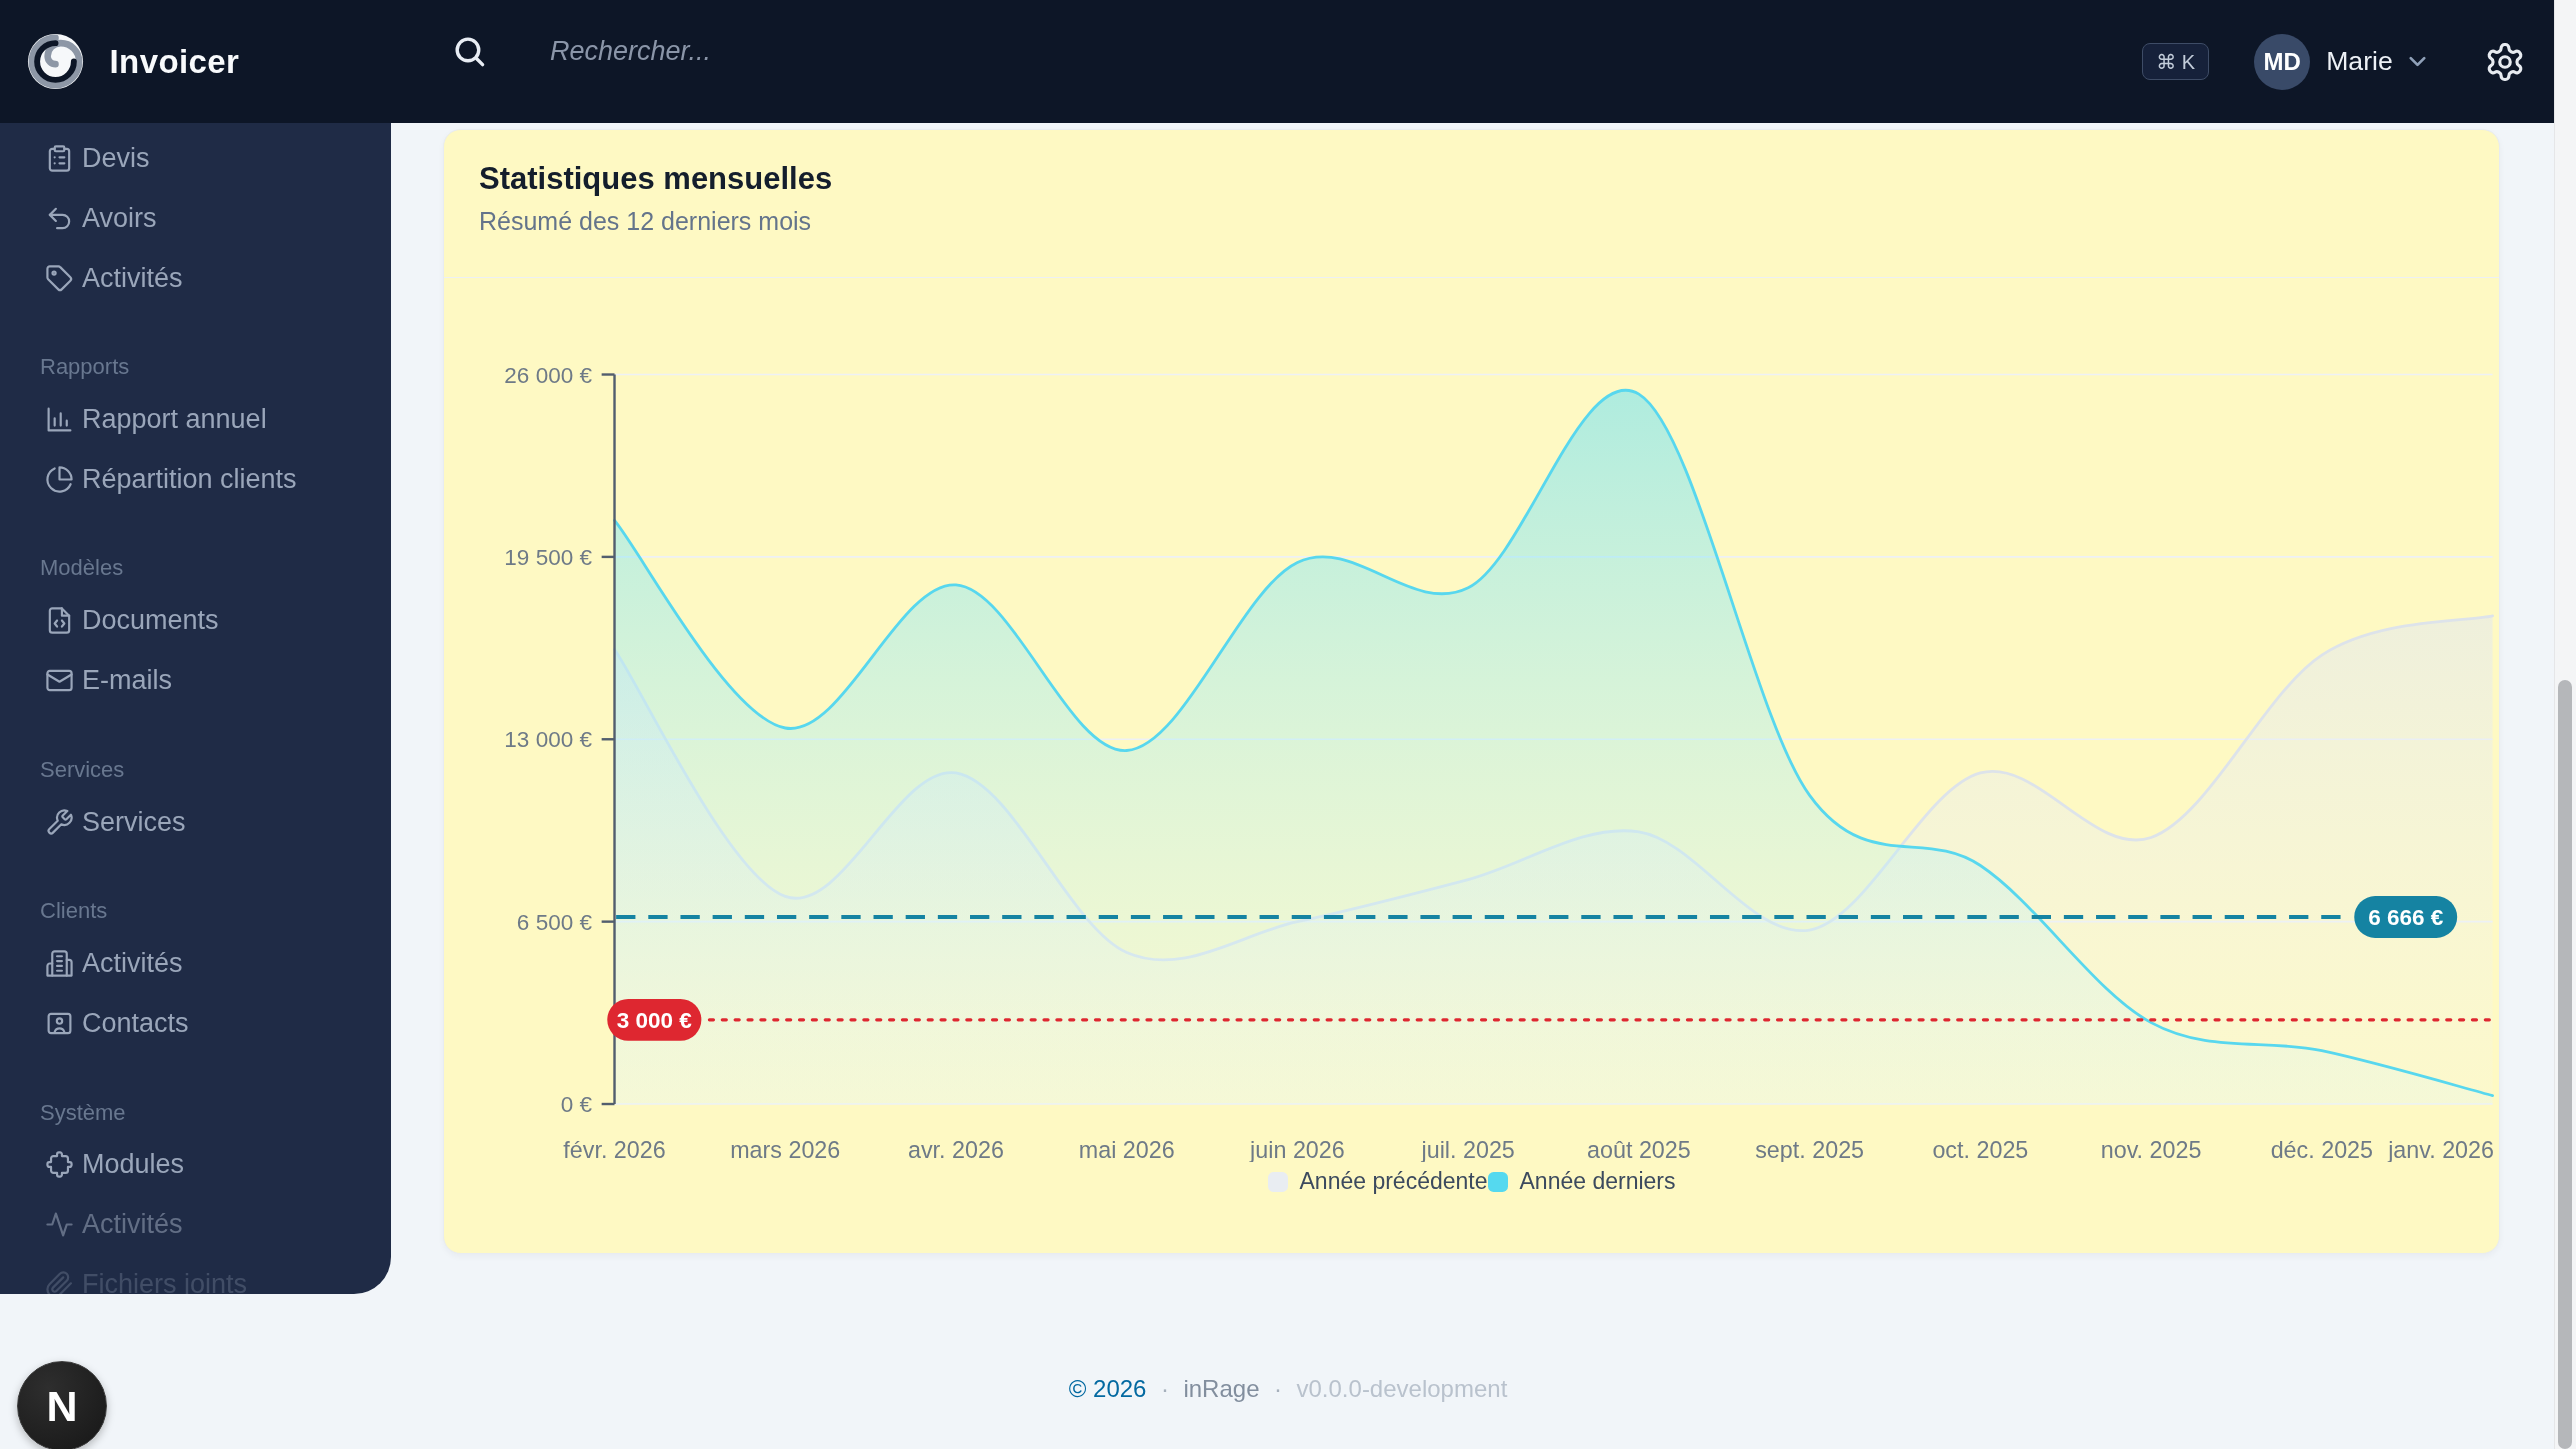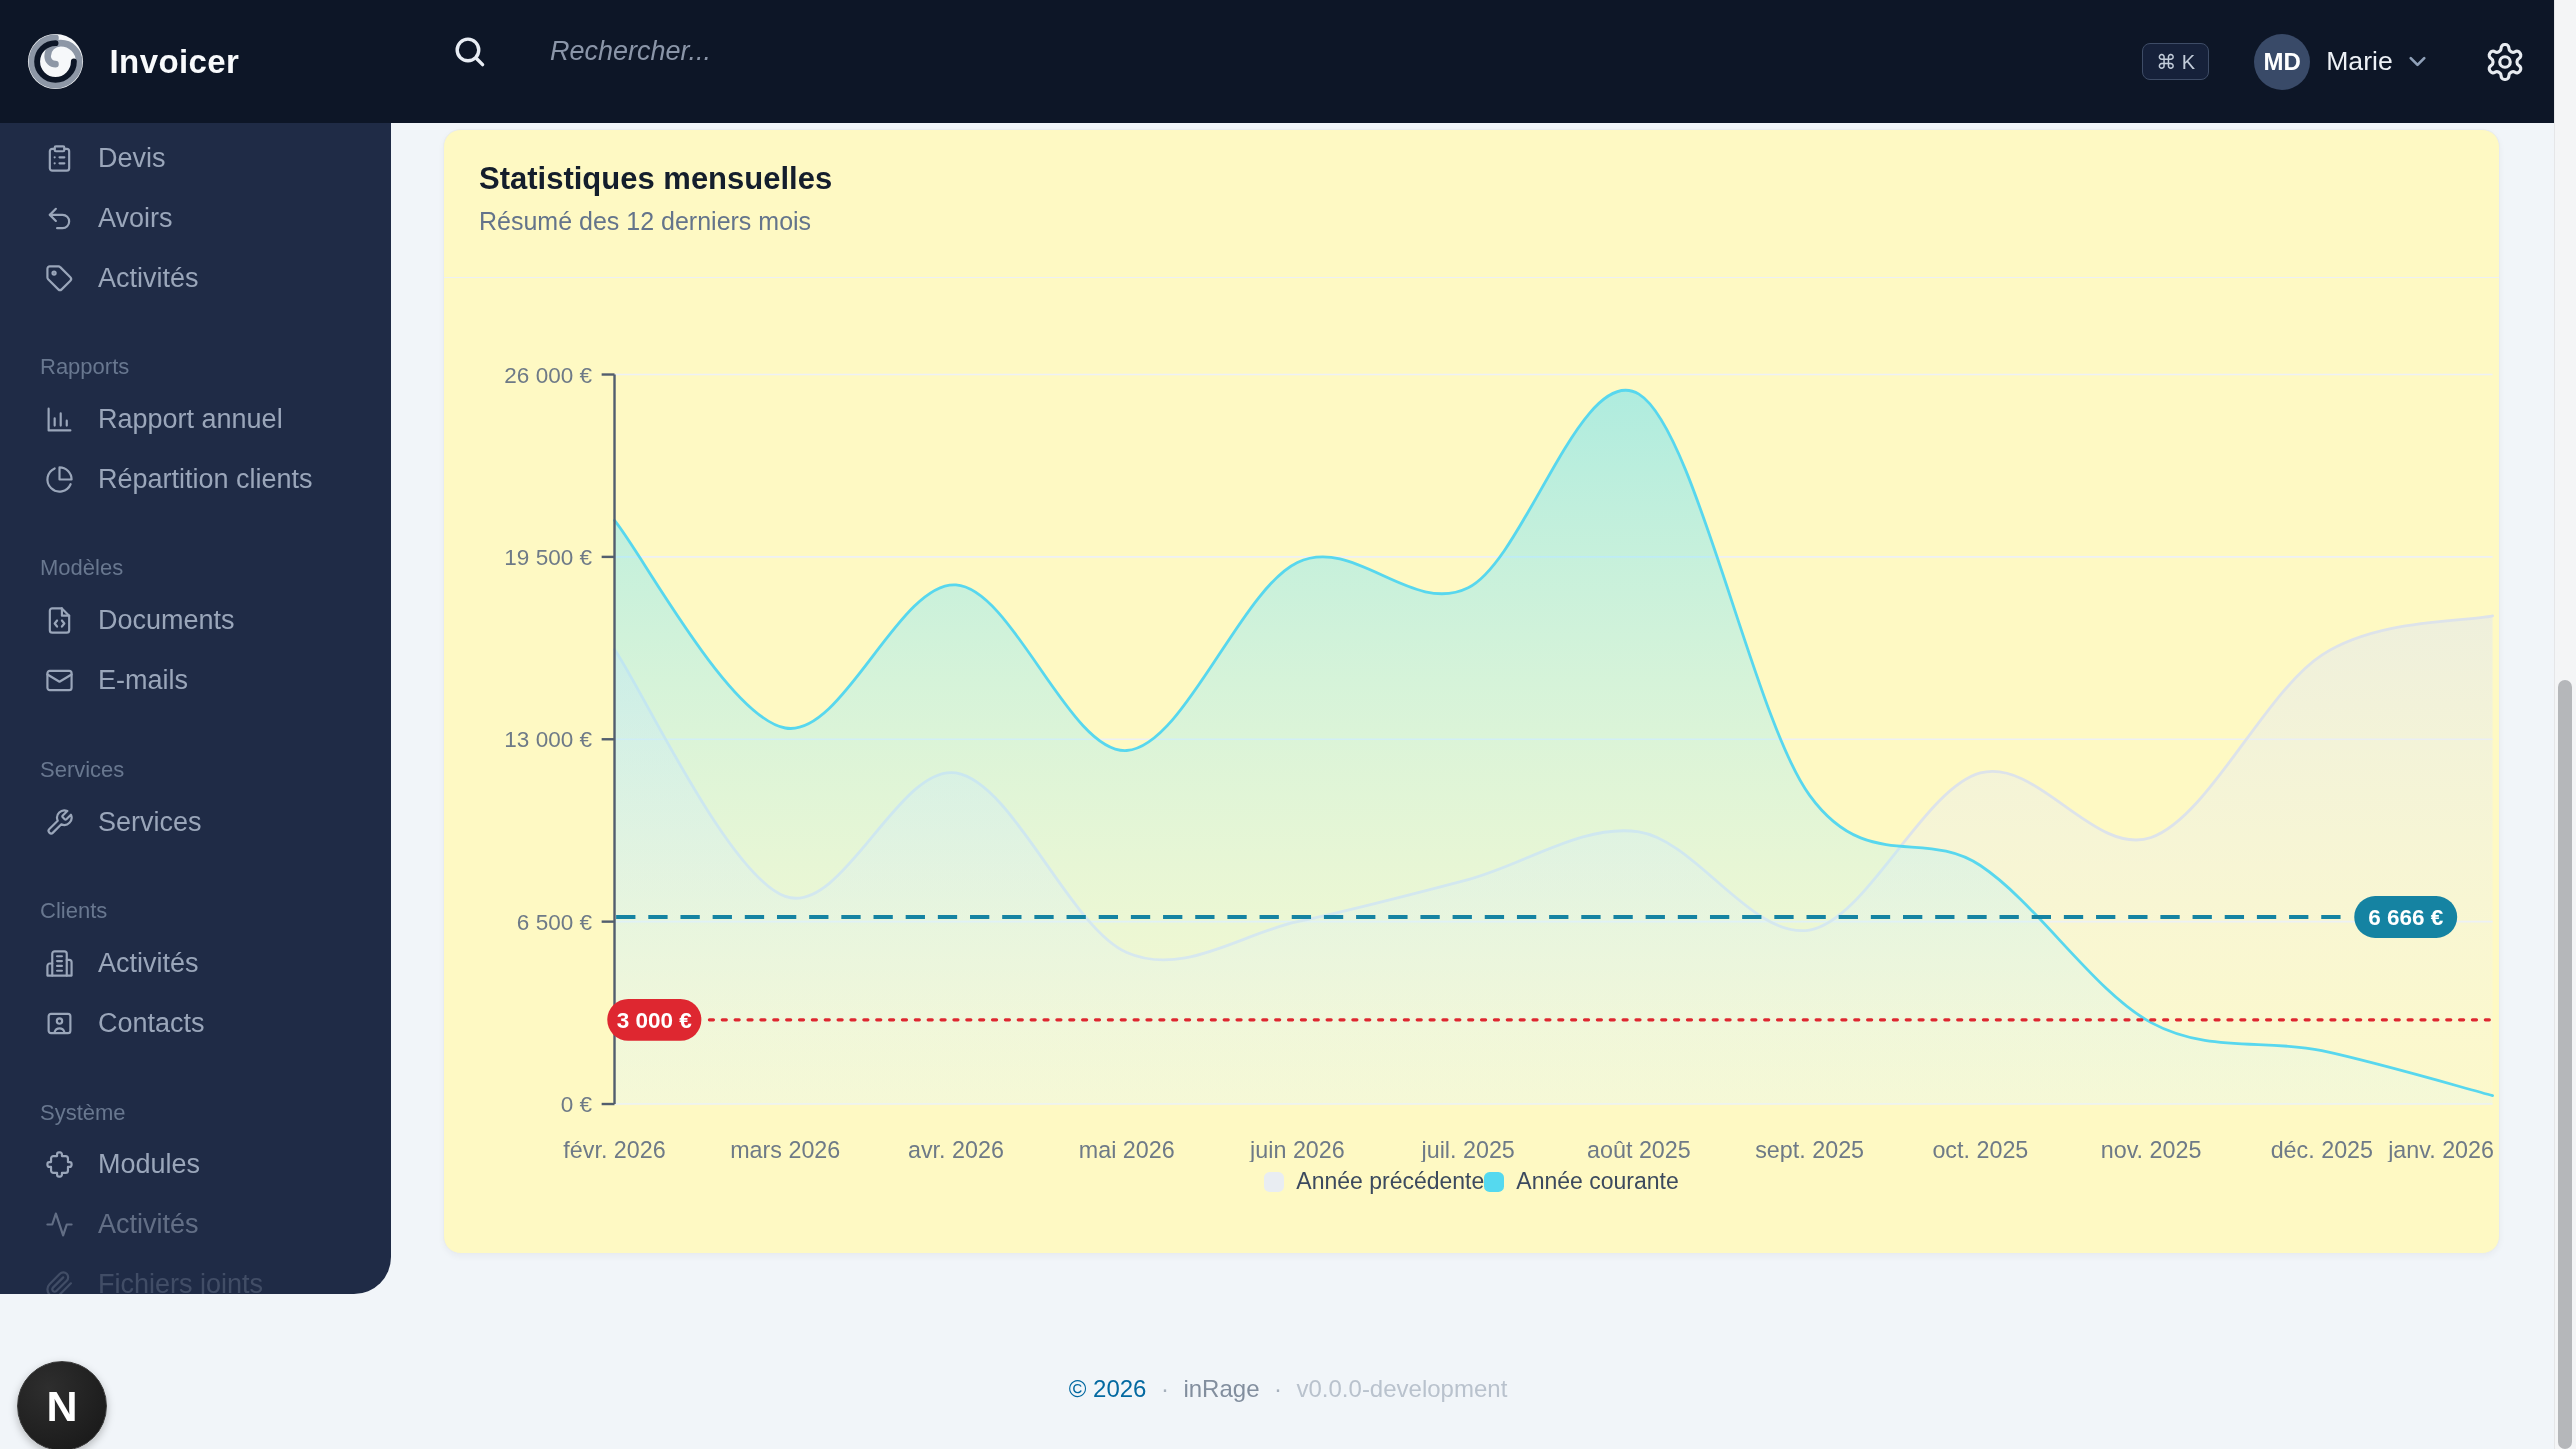--- a/index.html
+++ b/index.html
@@ -24,21 +24,21 @@
     display:flex; align-items:center; justify-content:center; font-size:24px; font-weight:600;
     margin-left:45px; }
   .user-name { color:#edf1f6; font-size:26.6px; margin-left:16px;text-align:right; }
   .chevron { width:27px; height:27px; stroke:#8fa0b8; margin-left:11.3px; cursor:pointer; }
   .gear { width:42px; height:42px; stroke:#e7ebf0; margin-left:53px; cursor:pointer; }
 
   
   .sidebar { position:absolute; top:103px; left:0; width:391px; height:1191px;
     background:#1f2b46; border-bottom-right-radius:37px; overflow:hidden; z-index:10; }
   .nav-list { margin-top:-35px; }
-  .nav-item { height:60px; display:flex; align-items:center; gap:24px; padding-left:45px;
+  .nav-item { height:60px; display:flex; align-items:center; gap:8px; padding-left:45px;
     color:#9aa6ba; font-size:27px; cursor:pointer; }
   .nav-item svg { width:29px; height:29px; stroke:#9aa6ba; flex:none; }
   .group-header { margin-top:43px; margin-bottom:6.4px; height:32px; display:flex; align-items:center;
     padding-left:40px; color:#68778f; font-size:22px; font-weight:500; }
   .dim-1 { opacity:.55; }
   .dim-2 { opacity:.28; }
 
   
   .card { position:absolute; left:443px; top:129px; width:2057px; height:1125px;
     background:#fef9c3; border:1.6px solid #e8ecf1; border-radius:17.7px;
@@ -273,21 +273,21 @@
         <text x="2334.7272727272725" y="1094" text-anchor="middle" font-size="29" fill="#6e7a87" font-family="Liberation Sans, DejaVu Sans, sans-serif">déc. 2025</text>
         <text x="2483" y="1094" text-anchor="middle" font-size="29" fill="#6e7a87" font-family="Liberation Sans, DejaVu Sans, sans-serif">janv. 2026</text>
       </svg>
     <div class="legend">
       <span class="legend-item">
         <span class="legend-swatch" style="background: rgb(233, 237, 242);"></span>
         <span>Année précédente</span>
       </span>
       <span class="legend-item">
         <span class="legend-swatch" style="background: rgb(85, 217, 239);"></span>
-        <span>Année courante</span>
+        <span>Année derniers</span>
       </span>
     </div>
   </section>
 </main>
 
 <footer class="footer">
   <span class="c1">© 2026</span>
   <span class="dot">·</span>
   <span class="c2">inRage</span>
   <span class="dot">·</span>

